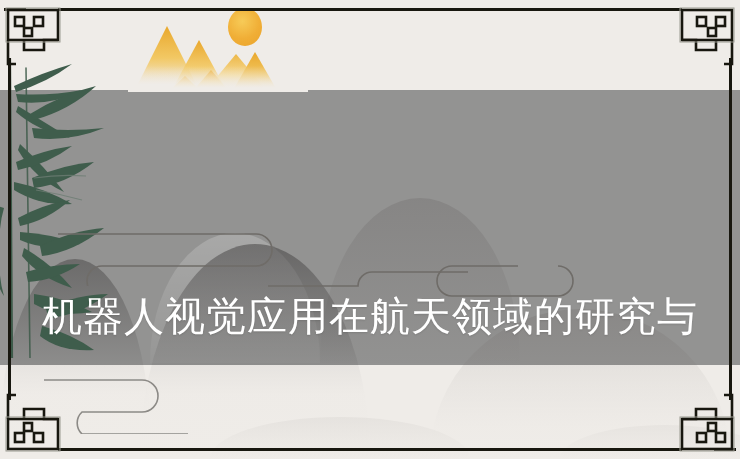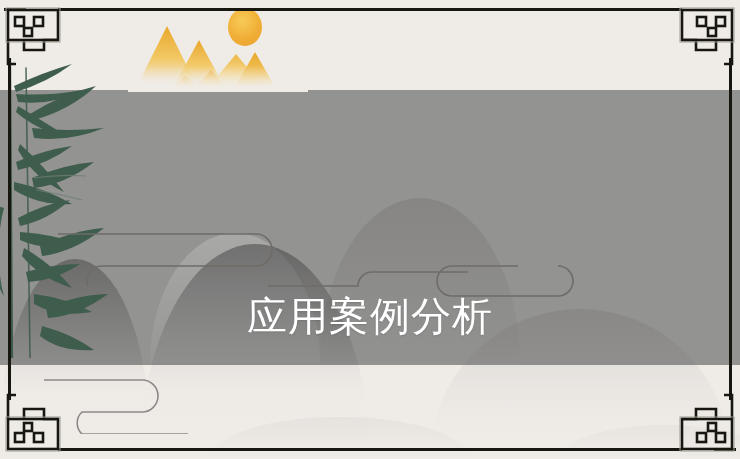--- a/index.html
+++ b/index.html
@@ -292,16 +292,17 @@
         <rect x="30" y="13" width="9" height="9"></rect>
         <rect x="20" y="24" width="8" height="8"></rect>
       </g>
       <g fill="none" stroke="#9a998f" stroke-width="1">
         <rect x="2" y="4" width="54" height="34"></rect>
       </g>
     </svg>
   </div>
 
   <div class="title">
+    <span class="l">机器人视觉应用在航天领域的研究与</span>
     <span class="l">应用案例分析</span>
   </div>
 
 </div>
 
 </body></html>

